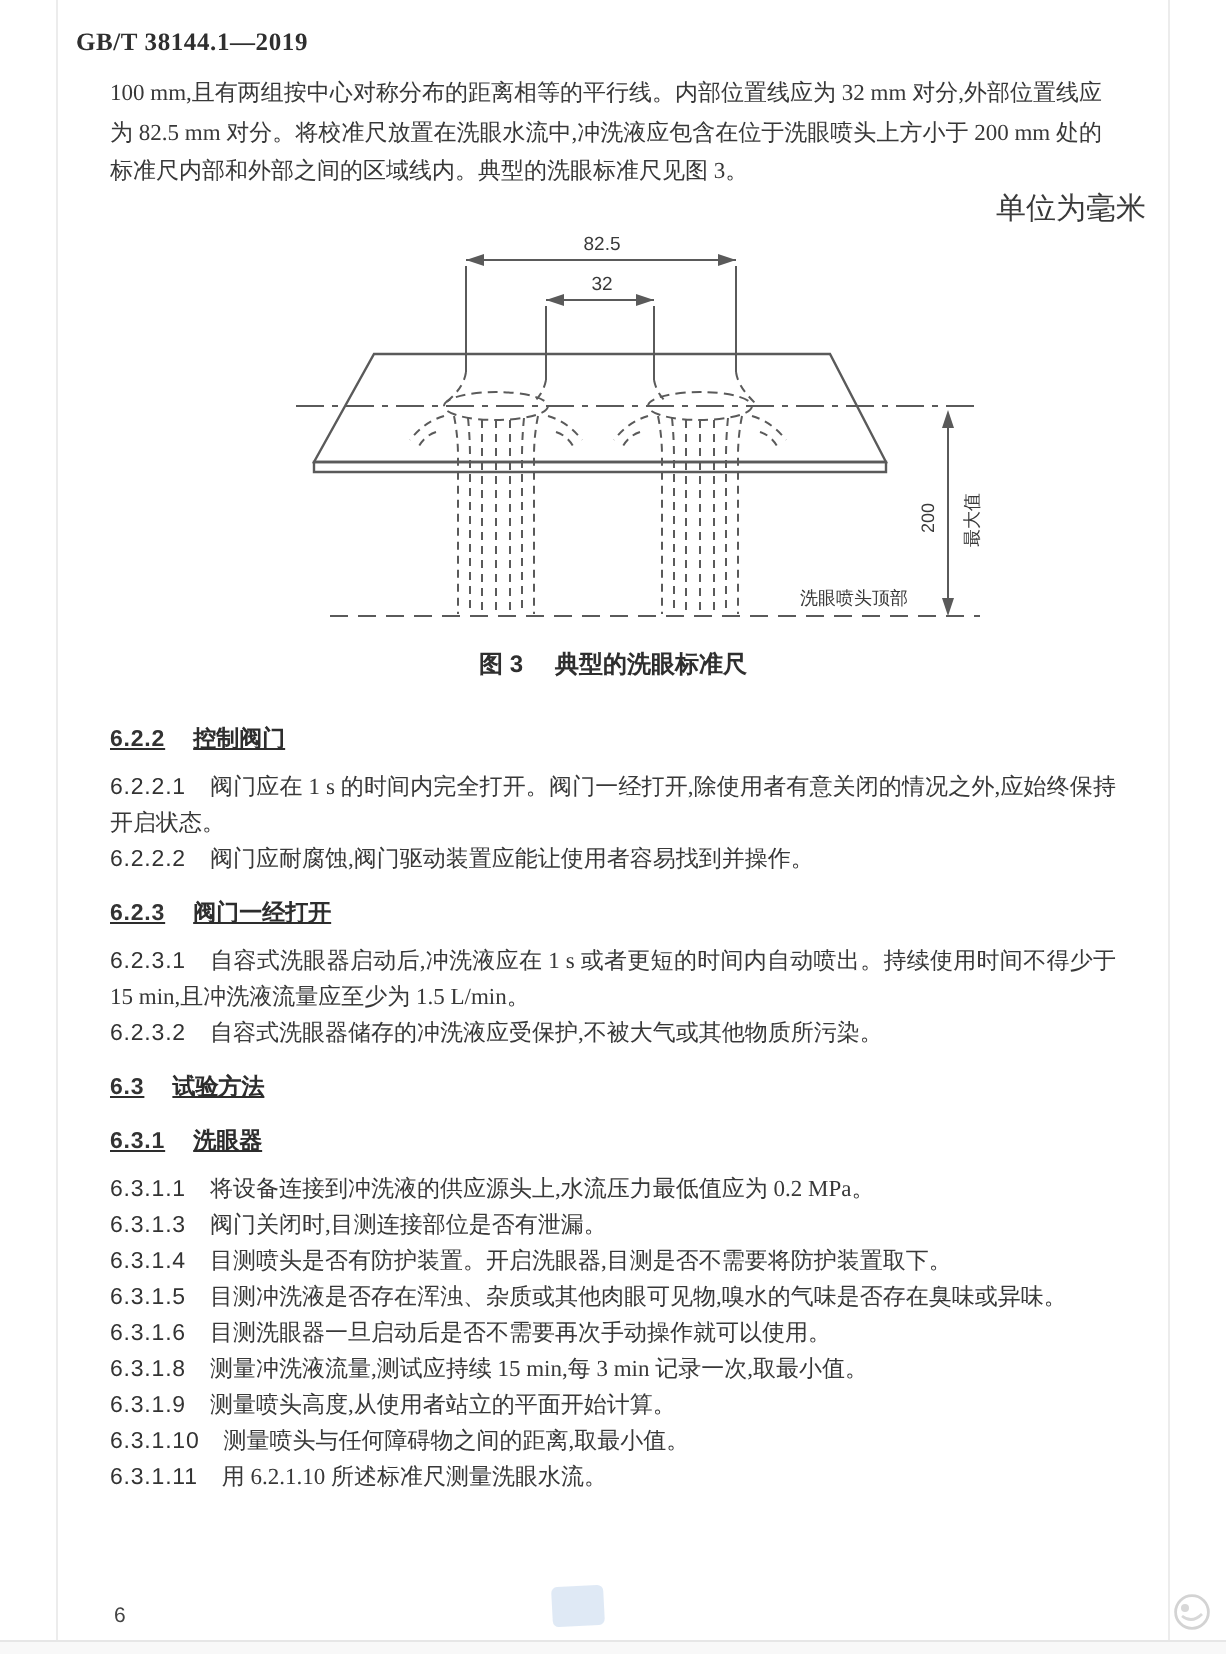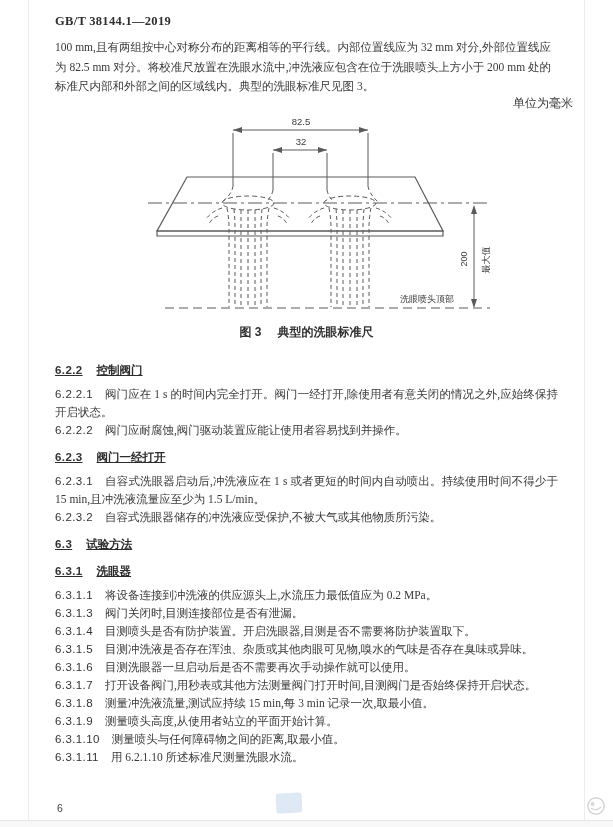--- a/index.html
+++ b/index.html
@@ -12,30 +12,30 @@
   .page{
     position:absolute;left:0;top:0;width:613px;height:827px;background:#ffffff;
   }
   .edge-v{position:absolute;top:0;bottom:7px;width:1px;background:#ececec;}
   .edge-left{left:28px;}
   .edge-right{left:584px;}
   .edge-bottom{position:absolute;left:0;right:0;top:820px;height:1px;background:#e6e6e6;}
   .below-strip{position:absolute;left:0;right:0;top:821px;bottom:0;background:#f8f8f8;}
 
   .doc-header{
-    position:absolute;left:55px;top:14px;
+    position:absolute;left:38px;top:14px;
     font-family:"Liberation Serif","DejaVu Serif",serif;
     font-weight:bold;font-size:12.5px;letter-spacing:.3px;color:#2f2f2f;
   }
   .intro{
     position:absolute;left:55px;right:62px;top:38px;
     font-size:11.5px;line-height:19.5px;text-align:justify;text-justify:inter-ideograph;
   }
   .units-note{
-    position:absolute;right:40px;top:95px;font-size:12px;color:#3a3a3a;
+    position:absolute;right:40px;top:95px;font-size:15px;color:#3a3a3a;
   }
 
   .figure-wrap{position:absolute;left:110px;top:112px;width:470px;height:206px;}
   .figure-wrap svg{display:block;}
   .fig-caption{
     position:absolute;left:28px;right:28px;top:324px;text-align:center;
     font-family:"Liberation Sans","DejaVu Sans",sans-serif;
     font-weight:bold;font-size:12px;color:#2f2f2f;
   }
   .fig-caption .cap-label{margin-right:16px;}
@@ -172,21 +172,20 @@
     <div class="sec h"><span class="num">6.2.3</span><span>阀门一经打开</span></div>
     <div class="sec p"><span class="num">6.2.3.1</span><span>自容式洗眼器启动后,冲洗液应在 1 s 或者更短的时间内自动喷出。持续使用时间不得少于 15 min,且冲洗液流量应至少为 1.5 L/min。</span></div>
     <div class="sec p"><span class="num">6.2.3.2</span><span>自容式洗眼器储存的冲洗液应受保护,不被大气或其他物质所污染。</span></div>
     <div class="sec h"><span class="num">6.3</span><span>试验方法</span></div>
     <div class="sec h"><span class="num">6.3.1</span><span>洗眼器</span></div>
     <div class="sec p"><span class="num">6.3.1.1</span><span>将设备连接到冲洗液的供应源头上,水流压力最低值应为 0.2 MPa。</span></div>
     <div class="sec p"><span class="num">6.3.1.3</span><span>阀门关闭时,目测连接部位是否有泄漏。</span></div>
     <div class="sec p"><span class="num">6.3.1.4</span><span>目测喷头是否有防护装置。开启洗眼器,目测是否不需要将防护装置取下。</span></div>
     <div class="sec p"><span class="num">6.3.1.5</span><span>目测冲洗液是否存在浑浊、杂质或其他肉眼可见物,嗅水的气味是否存在臭味或异味。</span></div>
     <div class="sec p"><span class="num">6.3.1.6</span><span>目测洗眼器一旦启动后是否不需要再次手动操作就可以使用。</span></div>
-    <div class="sec p"><span class="num">6.3.1.7</span><span>打开设备阀门,用秒表或其他方法测量阀门打开时间,目测阀门是否始终保持开启状态。</span></div>
     <div class="sec p"><span class="num">6.3.1.8</span><span>测量冲洗液流量,测试应持续 15 min,每 3 min 记录一次,取最小值。</span></div>
     <div class="sec p"><span class="num">6.3.1.9</span><span>测量喷头高度,从使用者站立的平面开始计算。</span></div>
     <div class="sec p"><span class="num">6.3.1.10</span><span>测量喷头与任何障碍物之间的距离,取最小值。</span></div>
     <div class="sec p"><span class="num">6.3.1.11</span><span>用 6.2.1.10 所述标准尺测量洗眼水流。</span></div>
   </div>
 
   <div class="page-number">6</div>
 
   <div class="stray-blob"></div>
 

